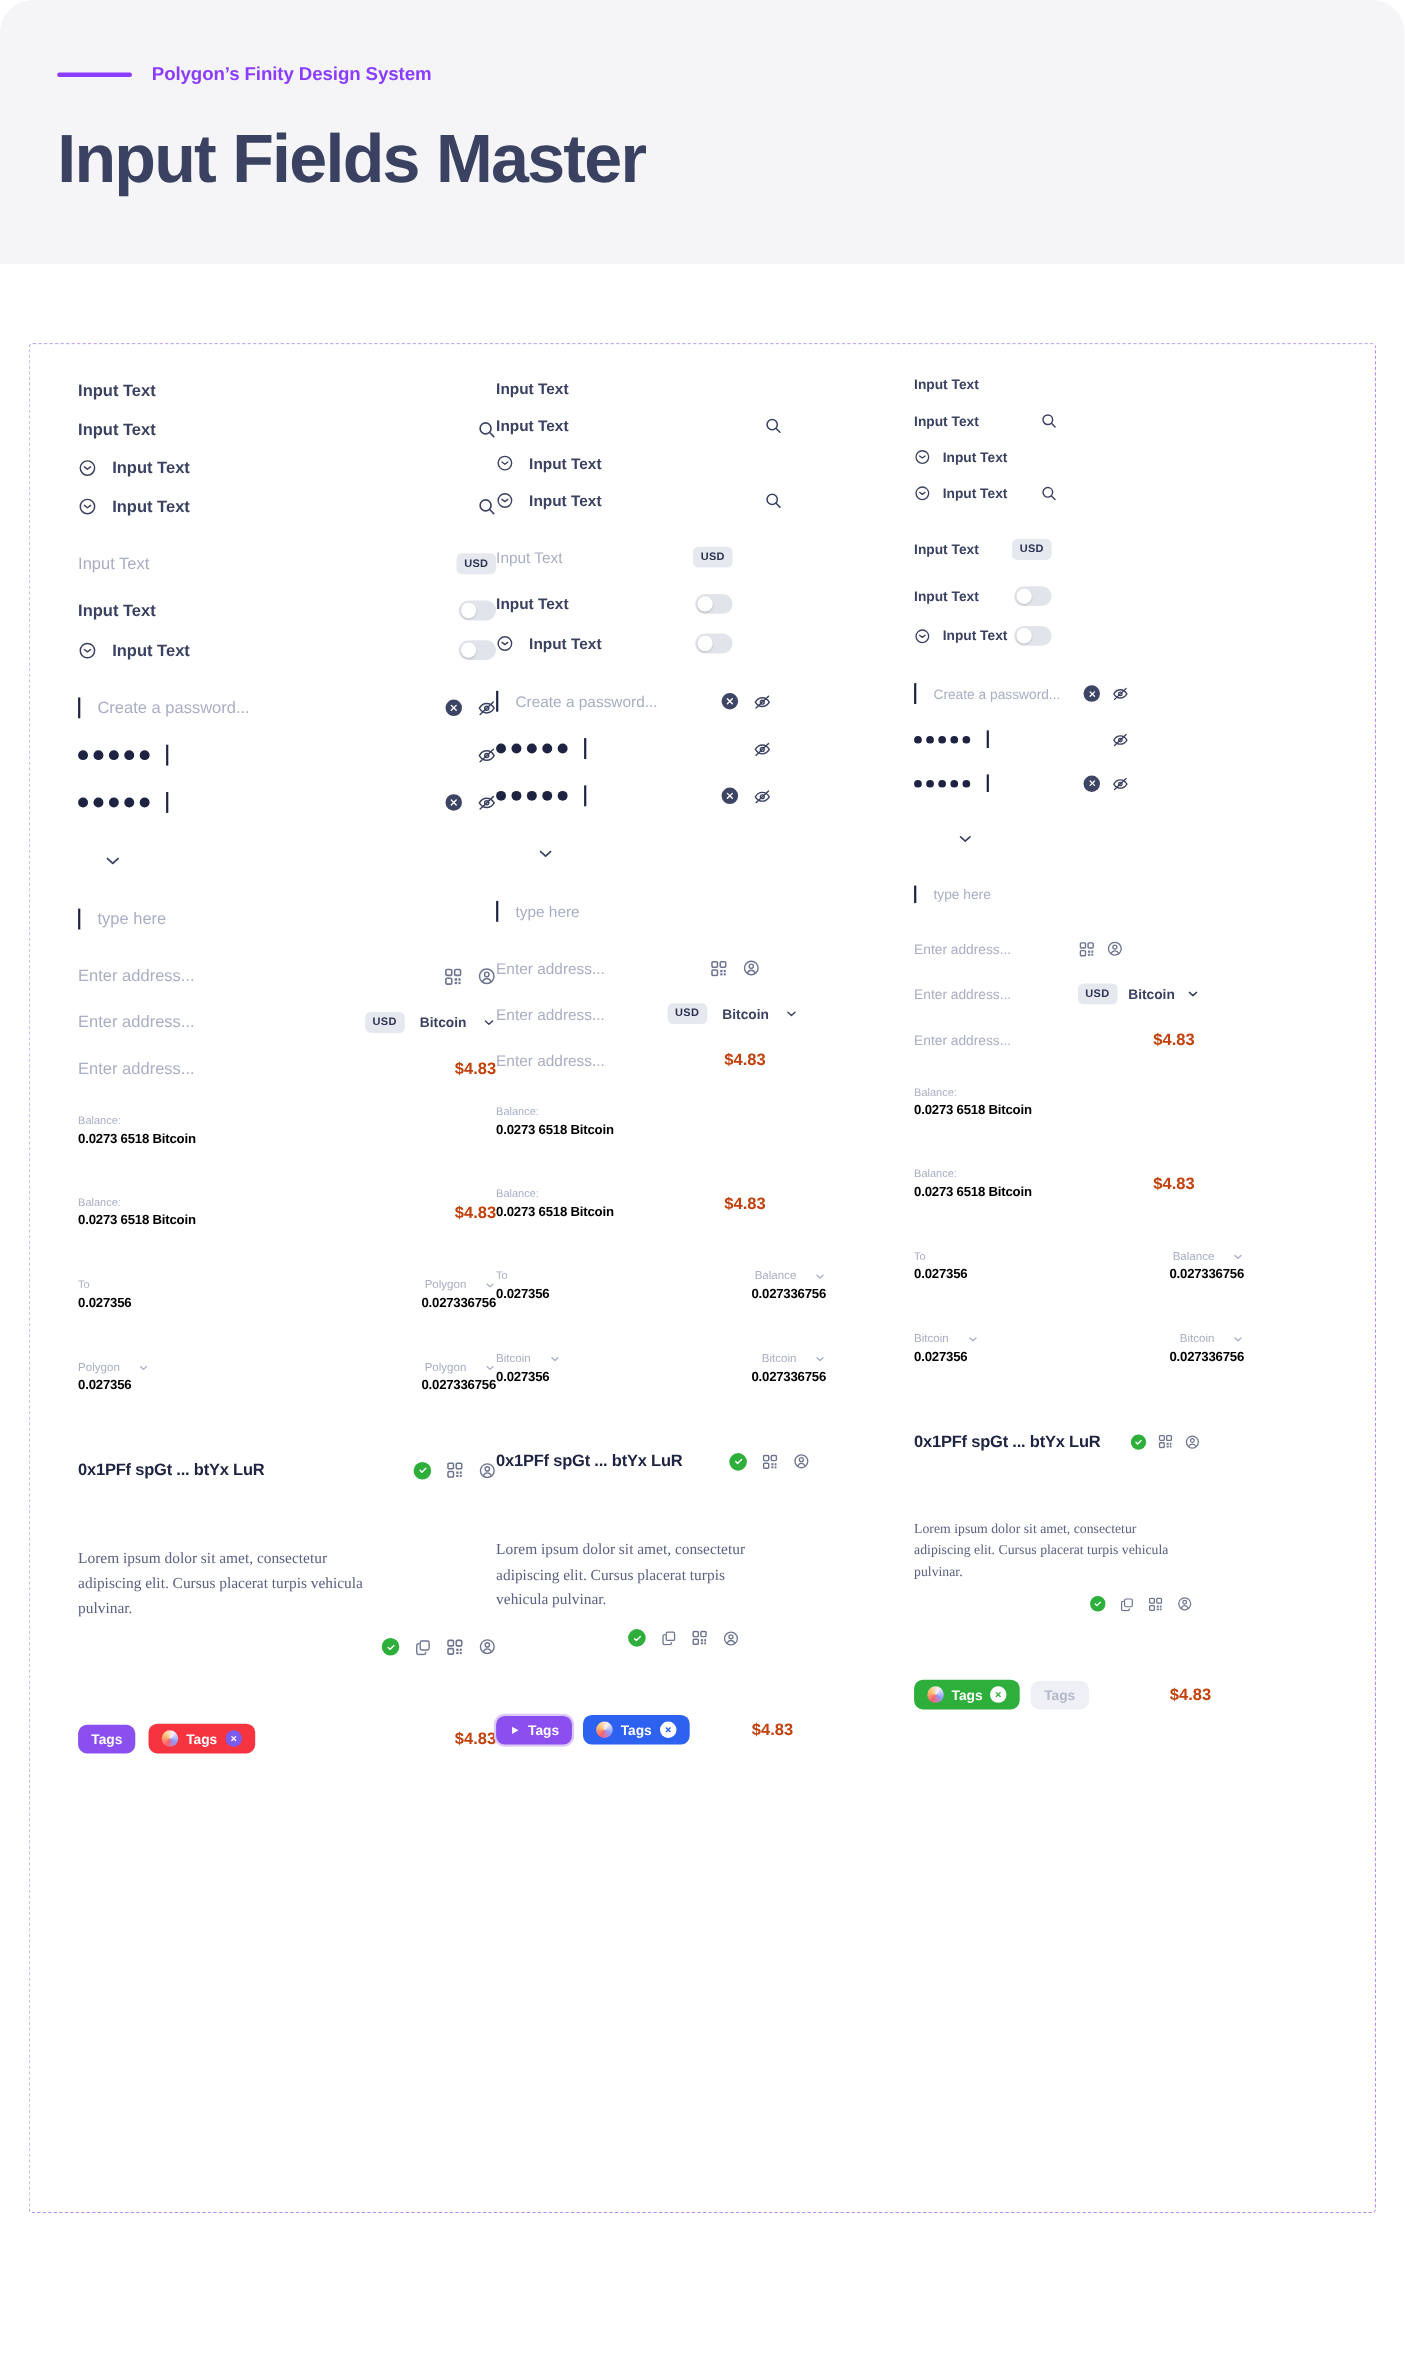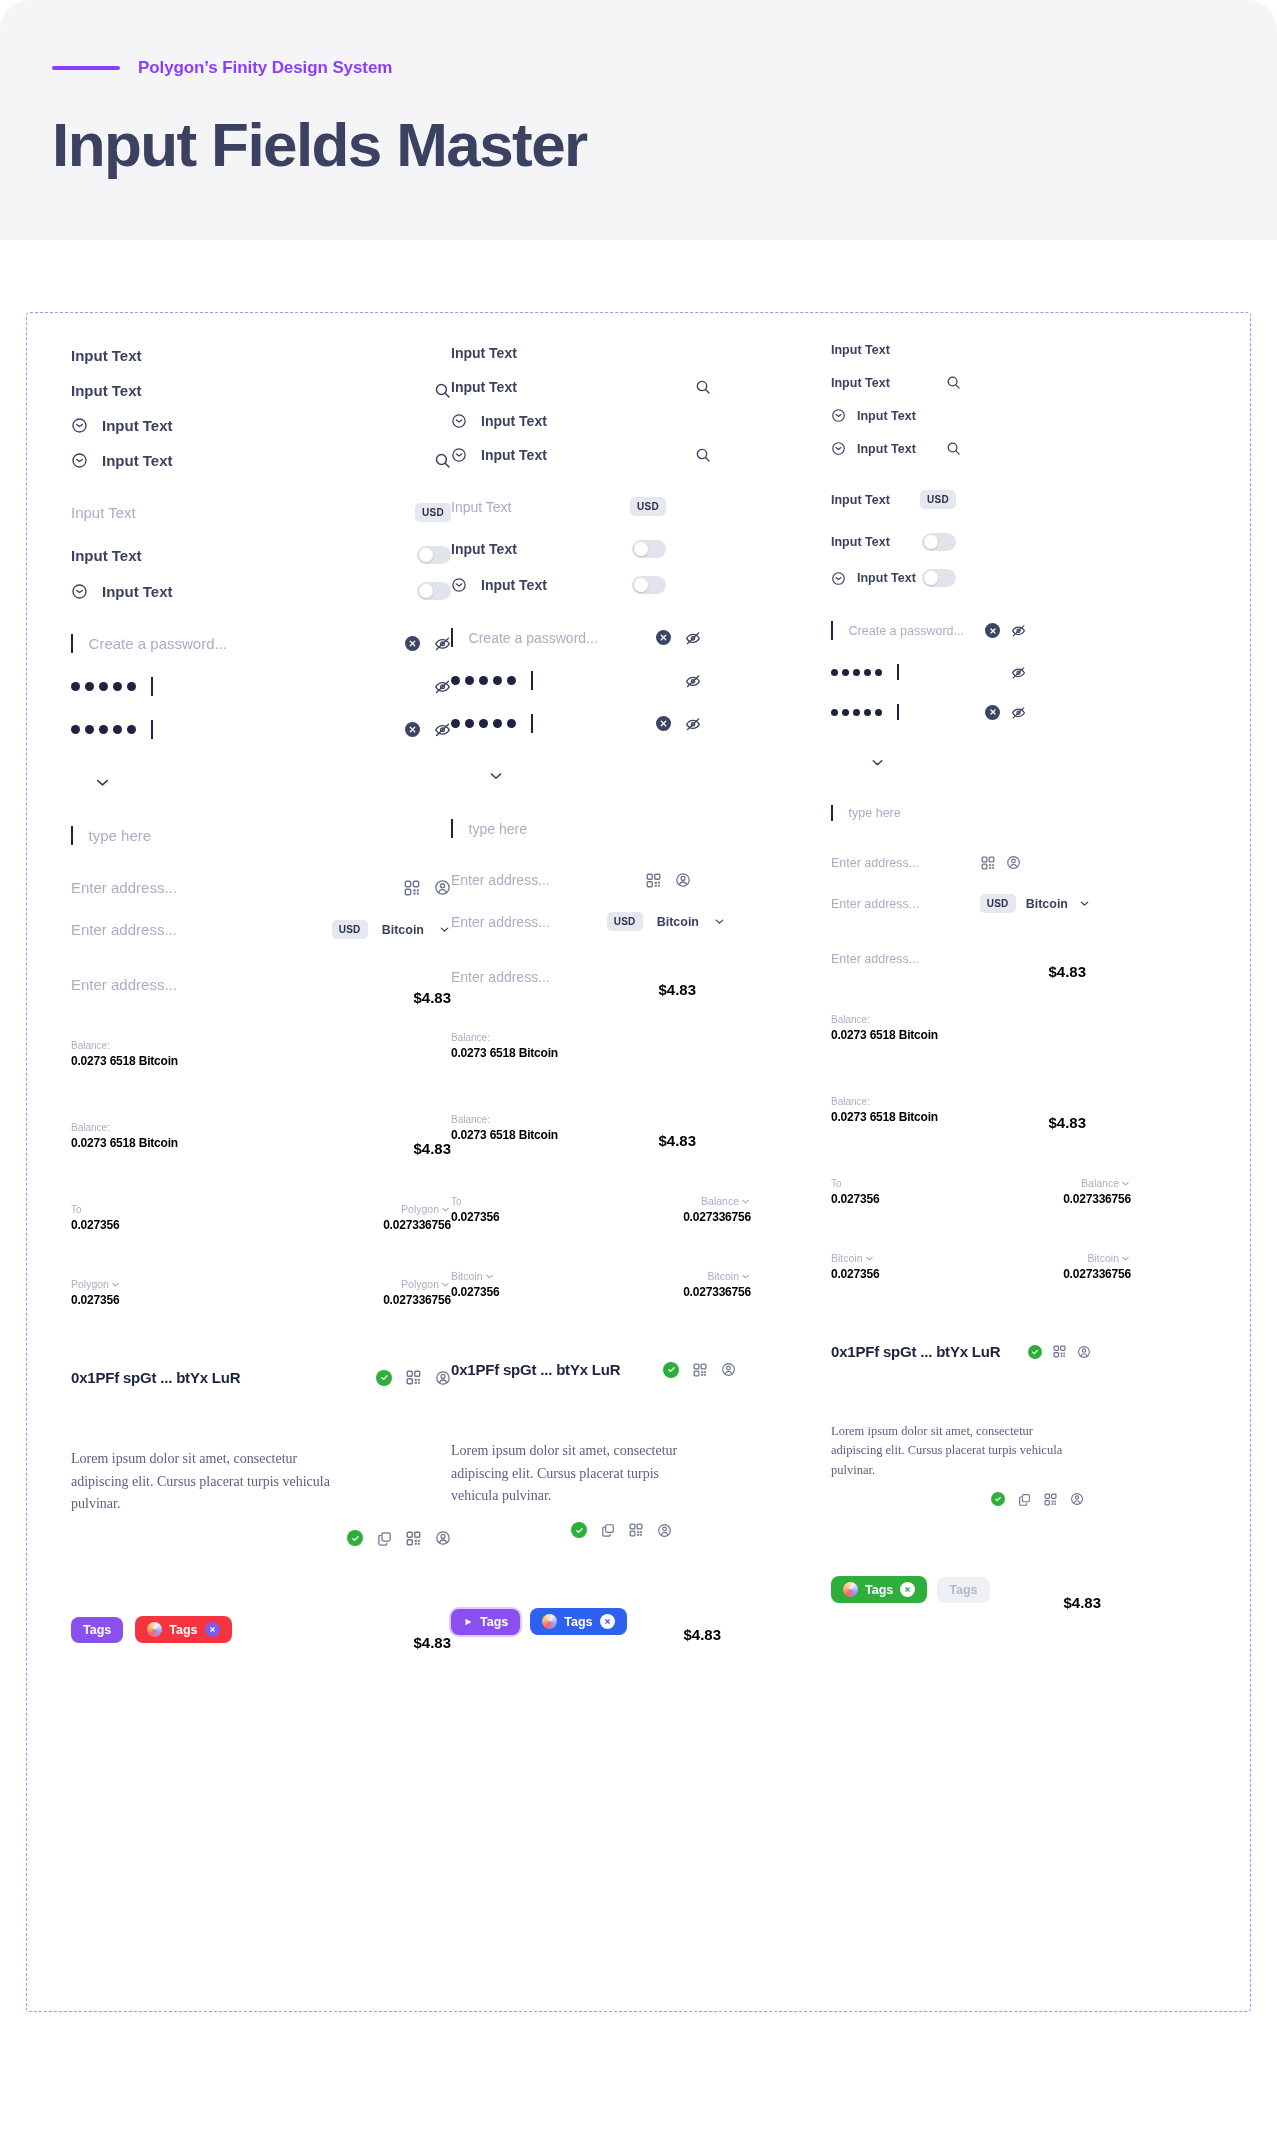--- a/index.html
+++ b/index.html
@@ -161,23 +161,23 @@
     display: inline-block;
     margin-right: 2px;
   }
   .ph-wrap { display: flex; align-items: center; }
 
   
   .stack { display: flex; flex-direction: column; gap: 3px; }
   .stack-lbl { font-size: 10px; color: #a9aec4; }
   .stack-val { font-size: 12px; font-weight: bold; color: #000000; letter-spacing: -0.2px; }
   .stack.right { align-items: flex-end; }
-  .sel-lbl { display: inline-flex; align-items: center; gap: 1px; font-size: 10.5px; color: #a9aec4; }
-
-  .amount { font-size: 15px; font-weight: bold; color: #000000; margin-top: 26px; }
+  .sel-lbl { display: inline-flex; align-items: center; gap: 16px; font-size: 10.5px; color: #a9aec4; }
+
+  .amount { font-size: 15px; font-weight: bold; color: #c2410c; }
 
   .addr { font-size: 15px; font-weight: bold; color: #1d2340; letter-spacing: -0.2px; }
 
   .para {
     font-size: 14px;
     line-height: 1.62;
     color: #5a6182;
     max-width: 260px;
     font-family: Liberation Serif, serif;
   }

